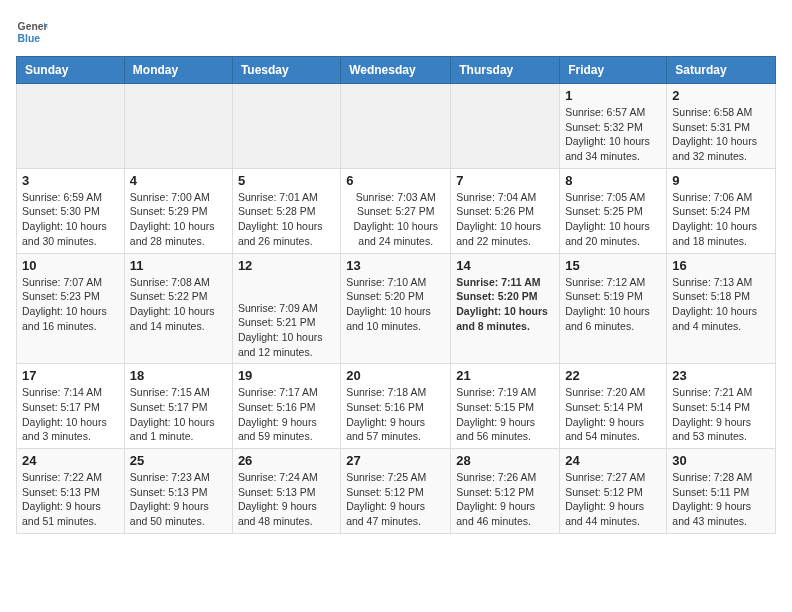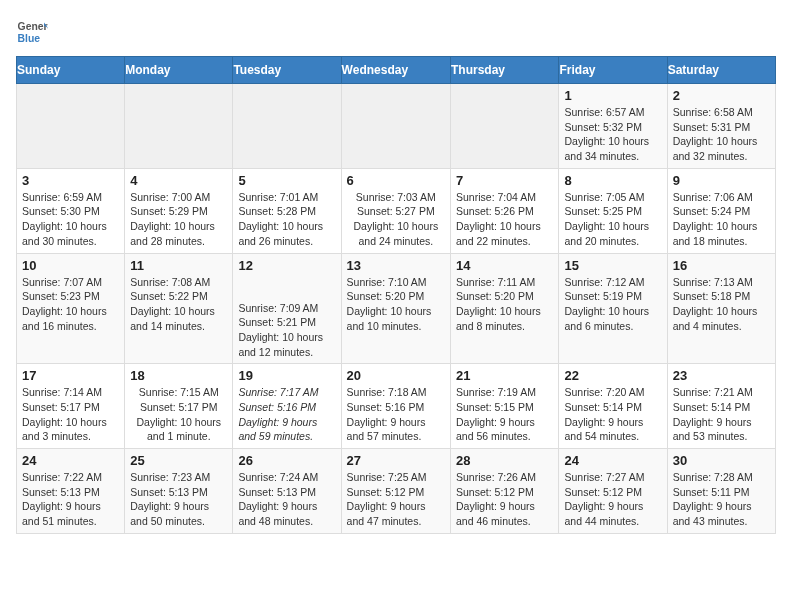--- a/index.html
+++ b/index.html
@@ -40,21 +40,21 @@
     table {
       width: 100%;
       border-collapse: collapse;
       font-size: 11px;
     }
     thead tr {
       background: #3a7fc1;
       color: #fff;
     }
     thead th {
-      padding: 6px 0;
+      padding: 6px 8px;
       text-align: left;
       font-size: 12px;
       font-weight: bold;
       border: 1px solid #2d6aa0;
     }
     tbody tr {
       border: 1px solid #ccc;
     }
     tbody td {
       border: 1px solid #ddd;
@@ -201,21 +201,21 @@
 Daylight: 10 hours and 12 minutes.</div>
         </td>
         <td>
           <span class="day-number">13</span>
           <div class="day-info" style="white-space: pre-line;">Sunrise: 7:10 AM
 Sunset: 5:20 PM
 Daylight: 10 hours and 10 minutes.</div>
         </td>
         <td>
           <span class="day-number">14</span>
-          <div class="day-info" style="white-space: pre-line;">Sunrise: 7:11 AM
+          <div class="day-info" style="white-space: pre-line; font-weight: bold;">Sunrise: 7:11 AM
 Sunset: 5:20 PM
 Daylight: 10 hours and 8 minutes.</div>
         </td>
         <td>
           <span class="day-number">15</span>
           <div class="day-info" style="white-space: pre-line;">Sunrise: 7:12 AM
 Sunset: 5:19 PM
 Daylight: 10 hours and 6 minutes.</div>
         </td>
         <td>
@@ -227,27 +227,27 @@
       </tr>
       <tr>
         <td>
           <span class="day-number">17</span>
           <div class="day-info" style="white-space: pre-line;">Sunrise: 7:14 AM
 Sunset: 5:17 PM
 Daylight: 10 hours and 3 minutes.</div>
         </td>
         <td>
           <span class="day-number">18</span>
-          <div class="day-info" style="white-space: pre-line; text-align: center;">Sunrise: 7:15 AM
+          <div class="day-info" style="white-space: pre-line;">Sunrise: 7:15 AM
 Sunset: 5:17 PM
 Daylight: 10 hours and 1 minute.</div>
         </td>
         <td>
           <span class="day-number">19</span>
-          <div class="day-info" style="white-space: pre-line; font-style: italic;">Sunrise: 7:17 AM
+          <div class="day-info" style="white-space: pre-line;">Sunrise: 7:17 AM
 Sunset: 5:16 PM
 Daylight: 9 hours and 59 minutes.</div>
         </td>
         <td>
           <span class="day-number">20</span>
           <div class="day-info" style="white-space: pre-line;">Sunrise: 7:18 AM
 Sunset: 5:16 PM
 Daylight: 9 hours and 57 minutes.</div>
         </td>
         <td>

